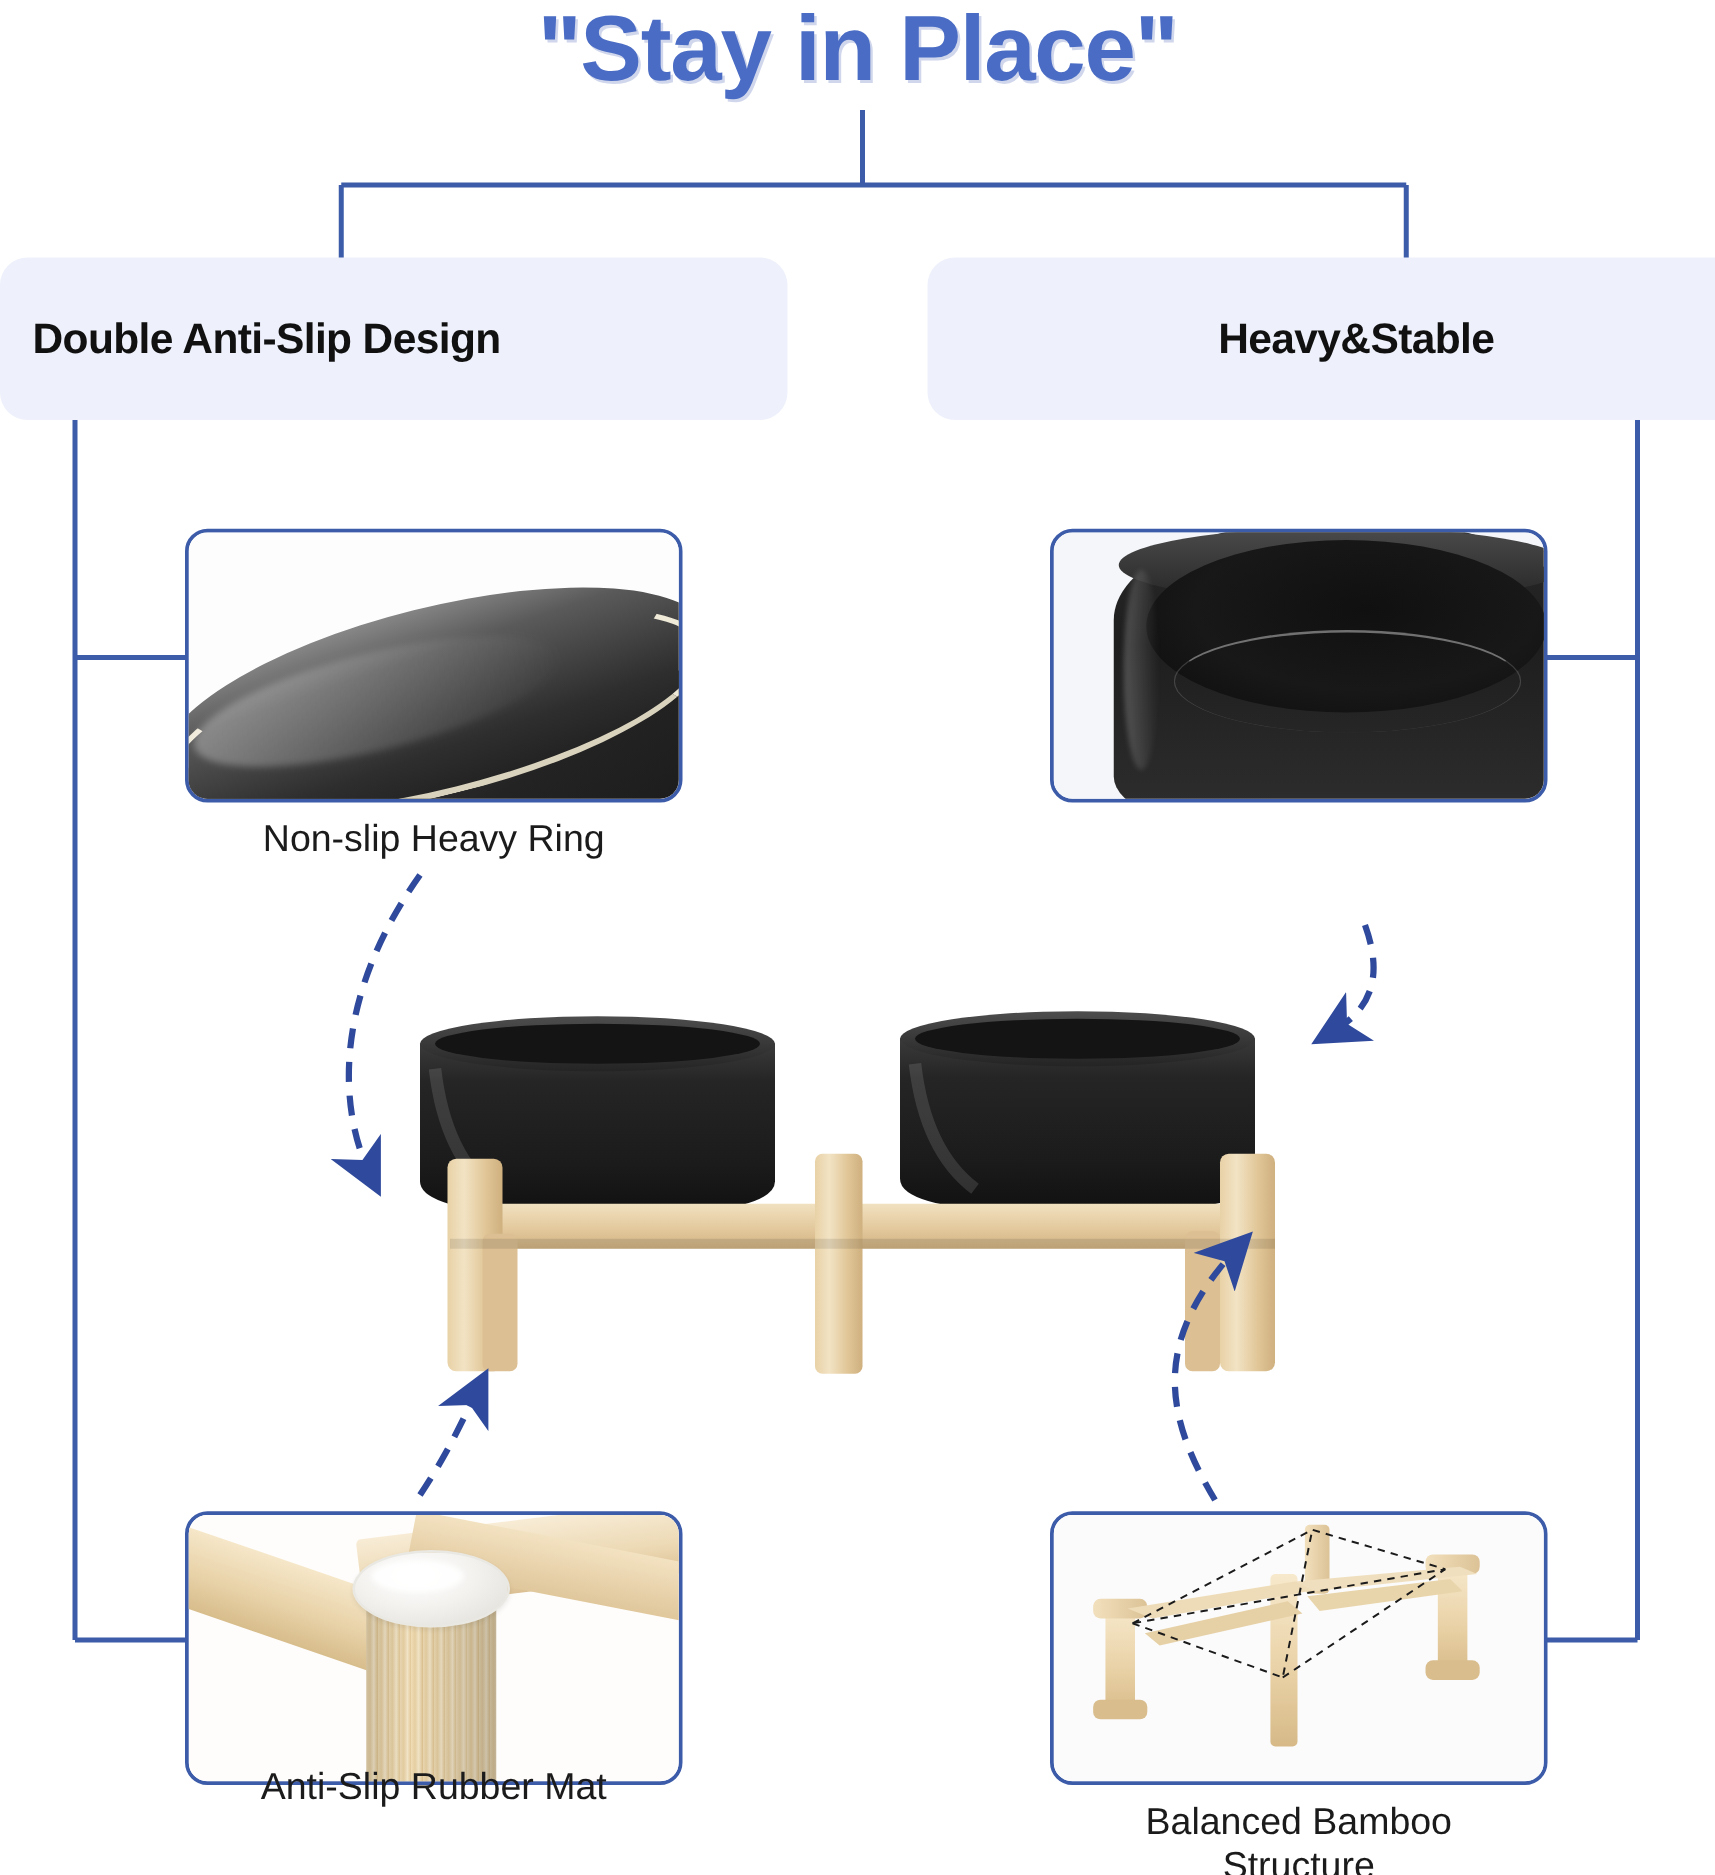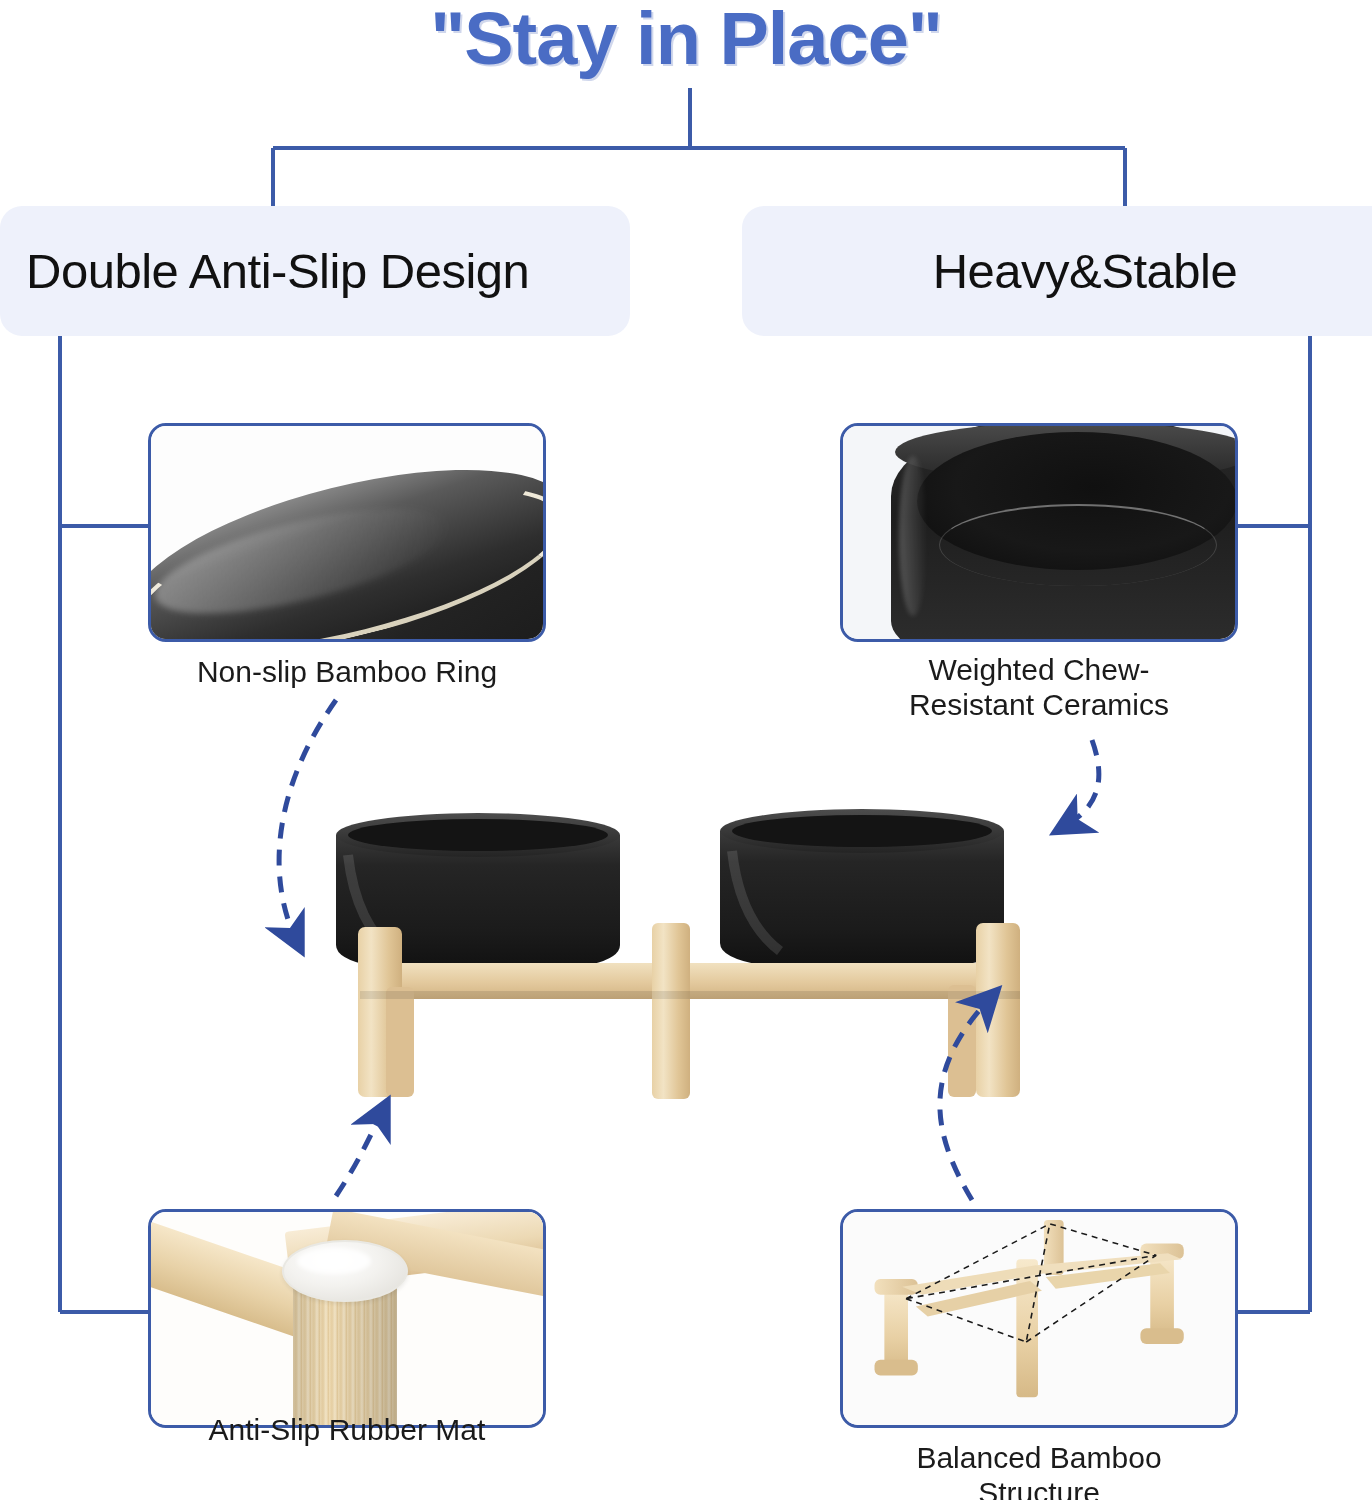--- a/index.html
+++ b/index.html
@@ -44,22 +44,22 @@
   .pill {
     position: absolute;
     background: #eef1fb;
     border-radius: 22px;
     display: flex;
     align-items: center;
   }
   .pill-text {
     width: 100%;
     text-align: center;
-    font-size: 49px;
-    font-weight: normal;
+    font-size: 34px;
+    font-weight: bold;
     color: #111111;
     letter-spacing: -0.5px;
     white-space: nowrap;
   }
   #pill-left  { left: 0px;   top: 206px; width: 630px; height: 130px; padding: 0 26px; }
   #pill-left .pill-text { text-align: left; }
   #pill-right { left: 742px; top: 206px; width: 686px; height: 130px; padding: 0 26px; }
 
   
   .frame {
@@ -284,33 +284,31 @@
   </div>
 
   <div class="frame" id="frame-tl">
     <div class="photo p1">
       <div class="bowl"></div>
       <div class="rim"></div>
       <div class="ring"></div>
       <div class="gloss"></div>
     </div>
   </div>
-  <div class="caption" id="cap-tl">Non-slip Bamboo Ring</div>
+  <div class="caption" id="cap-tl">Non-slip Heavy Ring</div>
 
   <div class="frame" id="frame-tr">
     <div class="photo p2">
       <div class="body"></div>
       <div class="edge"></div>
       <div class="cavity"></div>
       <div class="innerlip"></div>
       <div class="side-gloss"></div>
     </div>
   </div>
-  <div class="caption" id="cap-tr">Weighted Chew-
-Resistant Ceramics</div>
 
   <div class="frame" id="frame-bl">
     <div class="photo p3">
       <div class="rail-a"></div>
       <div class="rail-b"></div>
       <div class="rail-c"></div>
       <div class="leg"></div>
       <div class="leg-shade"></div>
       <div class="pad"></div>
       <div class="pad-hi"></div>

